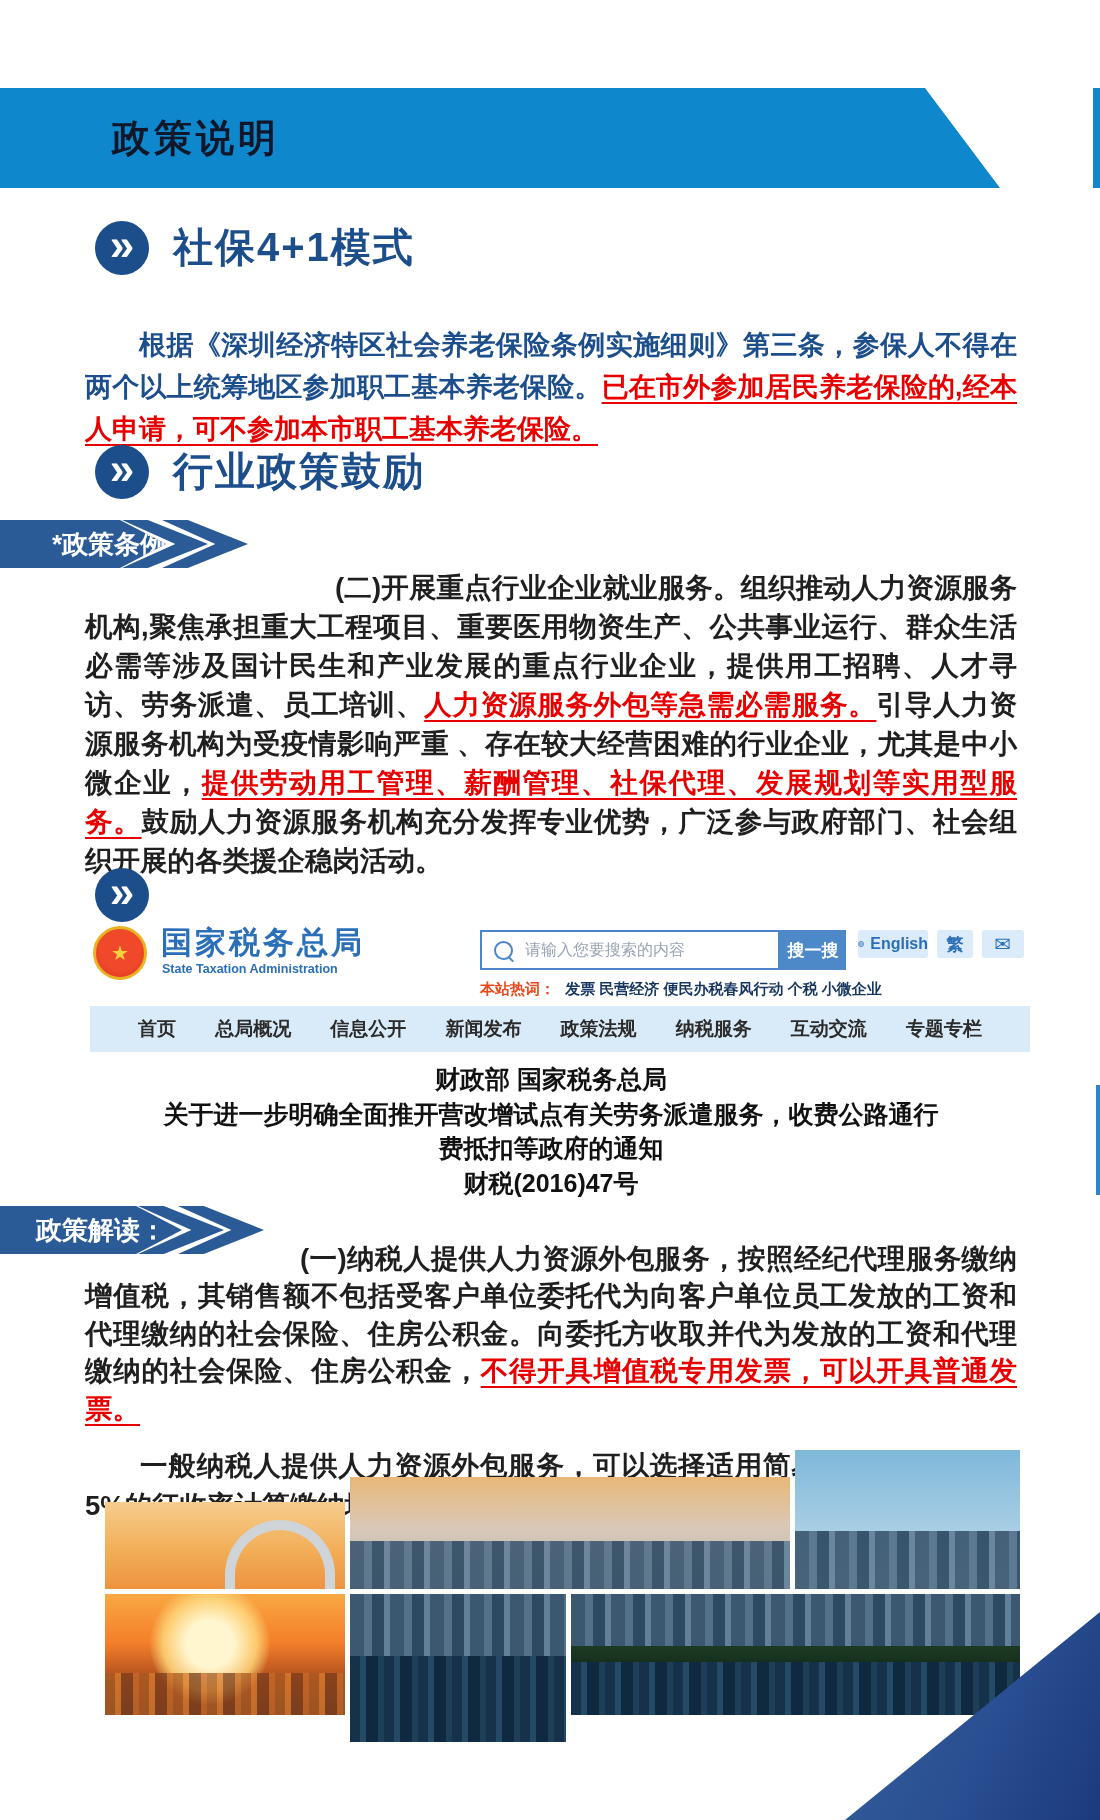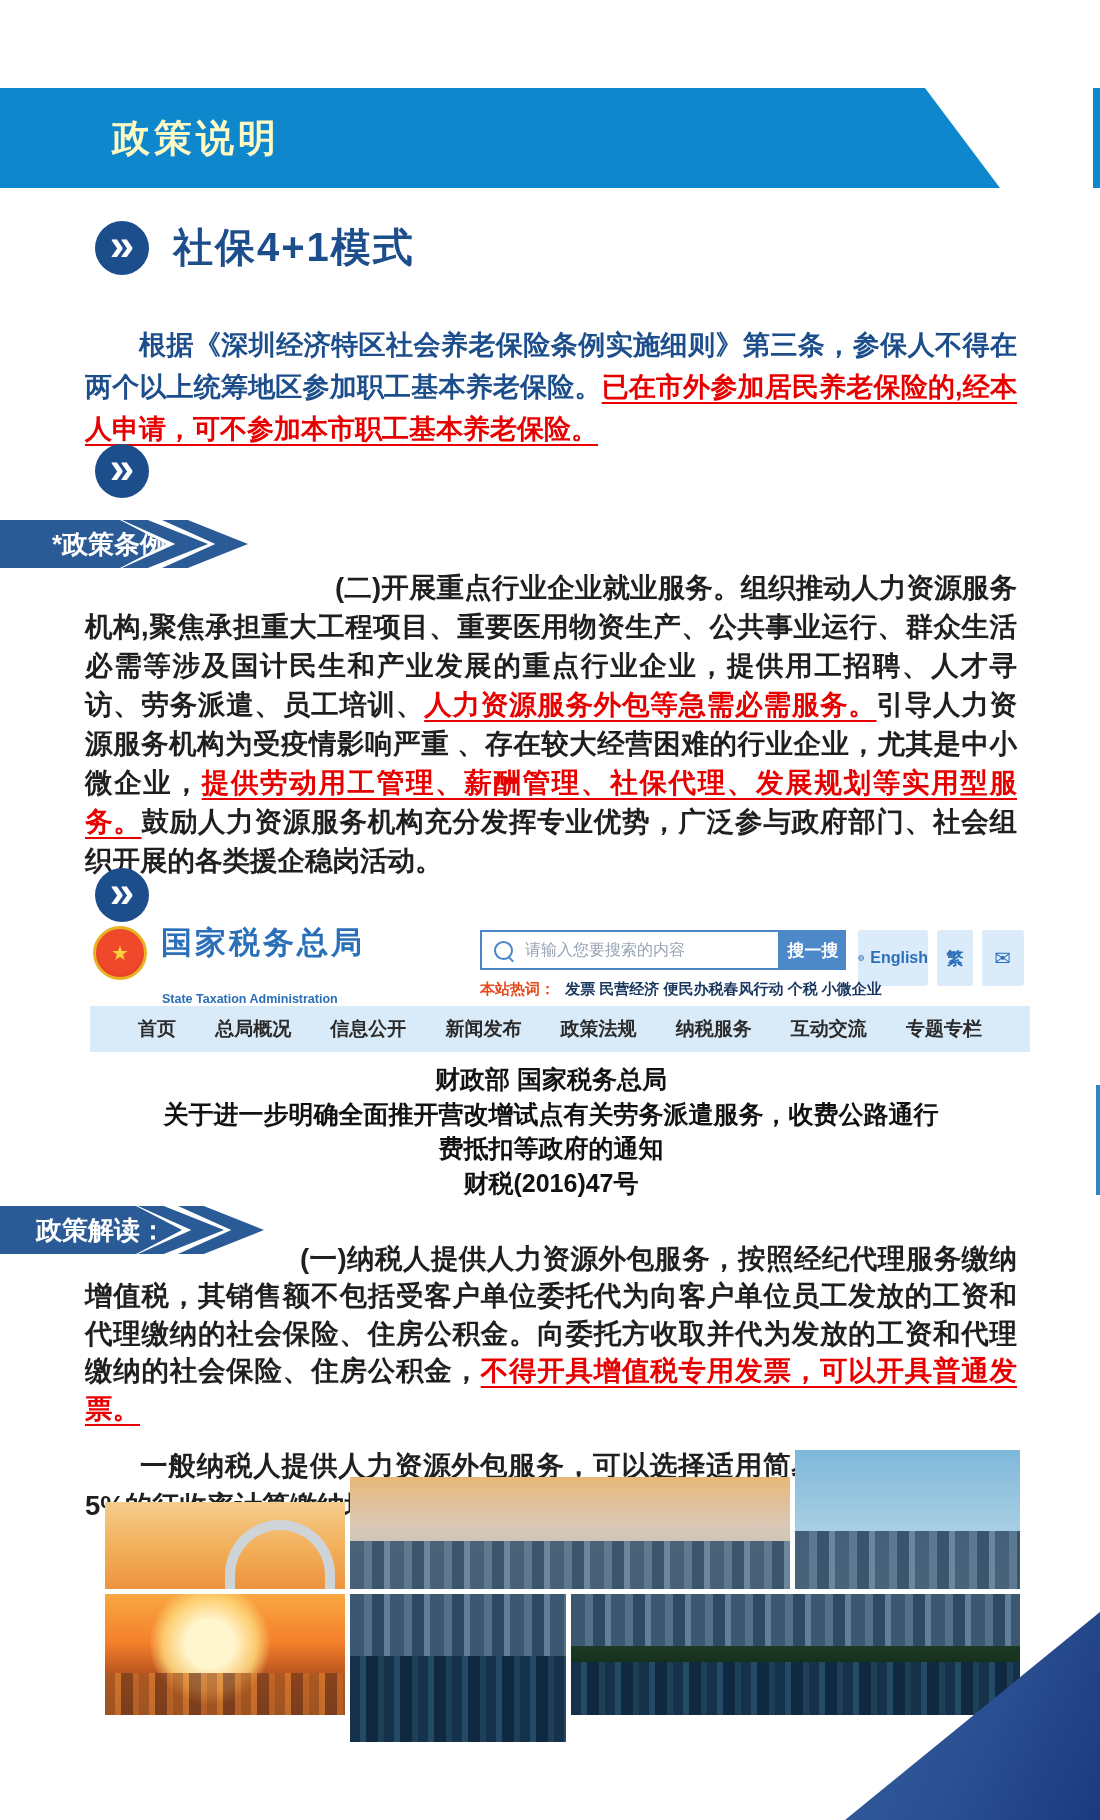--- a/index.html
+++ b/index.html
@@ -7,21 +7,21 @@
     width:1100px;height:1820px;position:relative;background:#ffffff;
     font-family:"Liberation Sans","DejaVu Sans",sans-serif;overflow:hidden;
   }
   
   .header-band{
     position:absolute;left:0;top:88px;width:1000px;height:100px;
     background:#0f87cc;
     clip-path:polygon(0 0,925px 0,1000px 100%,0 100%);
   }
   .header-band .title{
-    color:#fef9c3;font-size:38px;font-weight:bold;letter-spacing:4px;
+    color:#0f172a;font-size:38px;font-weight:bold;letter-spacing:4px;
     line-height:100px;padding-left:112px;
   }
   .edge-sliver-top{position:absolute;right:0;top:88px;width:7px;height:100px;background:#0f87cc;}
   .edge-sliver-mid{position:absolute;right:0;top:1085px;width:4px;height:110px;background:#2e86c9;}
 
   
   .sec{position:absolute;left:95px;display:flex;align-items:center;}
   .sec .chev-circle{
     width:54px;height:54px;border-radius:50%;background:#1d4e8c;color:#ffffff;
     display:flex;align-items:center;justify-content:center;
@@ -64,34 +64,34 @@
 
   
   .site{position:absolute;left:85px;top:918px;width:945px;height:135px;}
   .emblem{
     position:absolute;left:8px;top:8px;width:54px;height:54px;border-radius:50%;
     background:radial-gradient(circle at 50% 42%,#f0482b 0 58%,#d8321c 100%);
     border:3px solid #e8b425;box-sizing:border-box;
     display:flex;align-items:center;justify-content:center;color:#f7d23e;font-size:20px;
   }
   .org-cn{position:absolute;left:76px;top:4px;font-size:31px;font-weight:800;color:#2a6fb8;letter-spacing:3px;}
-  .org-en{position:absolute;left:77px;top:44px;font-size:12.5px;font-weight:bold;color:#2a6fb8;margin-top:30px;}
+  .org-en{position:absolute;left:77px;top:44px;font-size:12.5px;font-weight:bold;color:#2a6fb8;}
   .search-box{
     position:absolute;left:395px;top:12px;width:300px;height:40px;box-sizing:border-box;
     border:2px solid #4a86c8;background:#fff;display:flex;align-items:center;padding-left:12px;
   }
   .mag{position:relative;width:15px;height:15px;border:2px solid #4a86c8;border-radius:50%;flex:none;}
   .mag::after{content:"";position:absolute;left:13px;top:13px;width:7px;height:2px;background:#4a86c8;transform:rotate(45deg);transform-origin:0 0;}
   .search-ph{margin-left:12px;font-size:16px;color:#98a4b4;}
   .search-btn{
     position:absolute;left:695px;top:12px;width:66px;height:40px;background:#4d88c9;color:#fff;
     font-size:17px;font-weight:bold;display:flex;align-items:center;justify-content:center;
   }
   .mini-btn{
-    position:absolute;top:12px;height:56px;background:#dcebf9;color:#2a6fb8;font-weight:bold;
+    position:absolute;top:12px;height:28px;background:#dcebf9;color:#2a6fb8;font-weight:bold;
     display:flex;align-items:center;justify-content:center;border-radius:3px;
   }
   #btn-english{left:773px;width:70px;font-size:16px;gap:6px;}
   #btn-trad{left:852px;width:36px;font-size:17px;}
   #btn-mail{left:897px;width:42px;font-size:20px;}
   .hotline{position:absolute;left:395px;top:62px;font-size:15px;font-weight:bold;white-space:nowrap;}
   .hot-label{color:#e8491d;}
   .hot-words{color:#17365f;margin-left:6px;}
   .site-nav{
     position:absolute;left:5px;top:88px;width:940px;height:46px;background:#d9eaf8;
@@ -135,20 +135,21 @@
 <div class="edge-sliver-mid"></div>
 
 <div class="sec" id="sec-social">
   <div class="chev-circle">»</div>
   <div class="sec-title">社保4+1模式</div>
 </div>
 <p class="para" id="para-social"><span class="seg-plain">根据《深圳经济特区社会养老保险条例实施细则》第三条，参保人不得在两个以上统筹地区参加职工基本养老保险。</span><span class="seg-red">已在市外参加居民养老保险的,经本人申请，可不参加本市职工基本养老保险。</span></p>
 
 <div class="sec" id="sec-industry">
   <div class="chev-circle">»</div>
+  <div class="sec-title">行业政策鼓励</div>
 </div>
 <div class="flag" id="flag-rule">
   <div class="flag-body">*政策条例：</div>
   <div class="flag-chev c1"></div>
   <div class="flag-chev c2"></div>
 </div>
 <p class="para" id="para-industry"><span class="spacer-1"></span><span><span class="seg-plain">(二)开展重点行业企业就业服务。组织推动人力资源服务机构,聚焦承担重大工程项目、重要医用物资生产、公共事业运行、群众生活必需等涉及国计民生和产业发展的重点行业企业，提供用工招聘、人才寻访、劳务派遣、员工培训、</span><span class="seg-red">人力资源服务外包等急需必需服务。</span><span class="seg-plain">引导人力资源服务机构为受疫情影响严重 、存在较大经营困难的行业企业，尤其是中小微企业，</span><span class="seg-red">提供劳动用工管理、薪酬管理、社保代理、发展规划等实用型服务。</span><span class="seg-plain">鼓励人力资源服务机构充分发挥专业优势，广泛参与政府部门、社会组织开展的各类援企稳岗活动。</span></span></p>
 
 <div class="sec" id="sec-tax">
   <div class="chev-circle">»</div>

